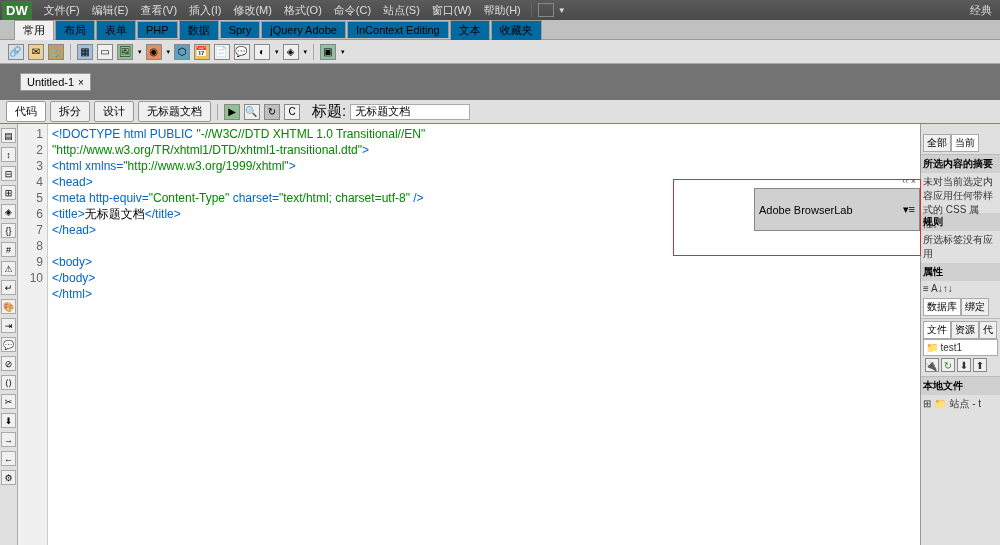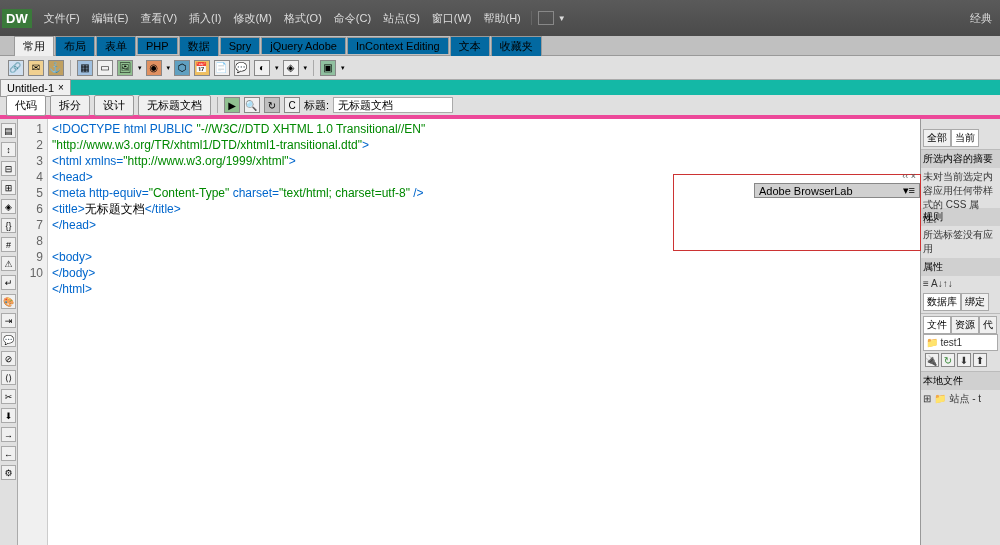--- a/index.html
+++ b/index.html
@@ -1,62 +1,62 @@
 <!DOCTYPE html>
 <html><head>
 <meta charset="utf-8">
 <style>
 * { margin: 0; padding: 0; box-sizing: border-box; font-family: "Microsoft YaHei", Arial, sans-serif; }
 body { background: #e8e8e8; width: 1000px; height: 545px; overflow: hidden; font-size: 11px; }
 
-.menubar { background: linear-gradient(#5a5a5a, #4a4a4a); height: 36px; display: flex; align-items: center; color: #ddd; padding: 0 2px; }
+.menubar { background: linear-gradient(#5a5a5a, #4a4a4a); height: 20px; display: flex; align-items: center; color: #ddd; padding: 0 2px; }
 .dw-logo { background: #3a7a3a; color: #fff; font-weight: bold; font-size: 13px; padding: 2px 4px; margin-right: 6px; }
 .menubar .menu-item { padding: 0 6px; cursor: pointer; font-size: 11px; }
 .menubar .sep { width: 1px; height: 14px; background: #666; margin: 0 4px; }
 .menubar .layout-icon { width: 16px; height: 14px; border: 1px solid #888; margin: 0 2px; }
 .menubar .dropdown-arrow { font-size: 8px; margin-left: 2px; }
 
 .tabbar { background: #c0c0c0; height: 20px; display: flex; align-items: center; padding: 0 14px; border-bottom: 1px solid #999; }
 .tabbar .tab { padding: 2px 8px; background: #0369a1; border: 1px solid #999; border-bottom: none; font-size: 11px; cursor: pointer; margin-right: 1px; }
 
 .toolbar { background: #e0e0e0; height: 24px; display: flex; align-items: center; padding: 0 8px; gap: 4px; border-bottom: 1px solid #aaa; }
 .tool-icon { width: 16px; height: 16px; border: 1px solid #888; background: #f0f0f0; cursor: pointer; display: inline-flex; align-items: center; justify-content: center; font-size: 10px; }
 .tool-sep { width: 1px; height: 16px; background: #aaa; margin: 0 2px; }
 .tool-arrow { font-size: 7px; margin-left: 1px; cursor: pointer; }
 
-.doc-tabbar { background: #14b8a6; height: 15px; display: flex; align-items: center; padding: 0 0; }
+.doc-tabbar { background: #737373; height: 36px; display: flex; align-items: center; padding: 0 20px; }
 .doc-tab { background: #f0f0f0; padding: 2px 6px; border: 1px solid #999; font-size: 11px; display: flex; align-items: center; gap: 4px; }
 .doc-tab .close { cursor: pointer; font-size: 10px; }
 
-.view-bar { background: #e0e0e0; height: 24px; display: flex; align-items: center; padding: 0 6px; gap: 4px; border-bottom: 4px solid #ec4899; }
+.view-bar { background: #e0e0e0; height: 24px; display: flex; align-items: center; padding: 0 6px; gap: 4px; border-bottom: 1px solid #ec4899; }
 .view-btn { padding: 2px 8px; border: 1px solid #999; background: #f0f0f0; font-size: 11px; cursor: pointer; border-radius: 2px; }
 .view-btn.active { background: #fff; }
-.title-label { font-size: 11px; }
+.title-label { margin-left: 8px; font-size: 15px; }
 .title-input { border: 1px solid #aaa; padding: 1px 4px; width: 120px; font-size: 11px; }
 
 .main-area { display: flex; height: 437px; }
 .vtoolbar { width: 18px; background: #e0e0e0; border-right: 1px solid #aaa; display: flex; flex-direction: column; gap: 4px; padding: 4px 1px; }
 .vtoolbar .vt { width: 15px; height: 15px; border: 1px solid #aaa; background: #f0f0f0; cursor: pointer; font-size: 9px; display: flex; align-items: center; justify-content: center; }
 
 .code-area { flex: 1; display: flex; background: #fff; position: relative; }
 .gutter { width: 30px; background: #f0f0f0; border-right: 1px solid #ccc; text-align: right; padding: 2px 4px 0 0; font-family: Consolas, monospace; font-size: 12px; color: #666; line-height: 16px; }
 .code { flex: 1; padding: 2px 4px; font-family: Consolas, monospace; font-size: 12px; line-height: 16px; white-space: pre; color: #0066cc; }
 .code .str { color: #008800; }
 .code .txt { color: #000; }
 
 .floating-panel { position: absolute; left: 655px; top: 55px; width: 248px; height: 77px; border: 1px solid #cc3333; background: #fff; }
-.floating-panel .fp-header { position: absolute; right: 0; top: 8px; width: 166px; background: #d0d0d0; border: 1px solid #888; padding: 0 4px; font-size: 11px; display: flex; justify-content: space-between; align-items: center; }
+.floating-panel .fp-header { position: absolute; right: 0; top: 8px; width: 166px; background: #d0d0d0; border: 1px solid #888; padding: 14px 4px; font-size: 11px; display: flex; justify-content: space-between; align-items: center; }
 .floating-panel .fp-controls { position: absolute; right: 4px; top: -4px; font-size: 9px; color: #555; }
 
 .right-panels { width: 80px; background: #e0e0e0; border-left: 1px solid #999; font-size: 10px; overflow: hidden; }
 .panel-section { border-bottom: 1px solid #bbb; padding: 2px; }
 .panel-tabs { display: flex; gap: 0; }
 .panel-tab { padding: 1px 3px; border: 1px solid #aaa; background: #f0f0f0; font-size: 10px; cursor: pointer; }
 .panel-tab.active { background: #fff; }
-.panel-title { font-weight: normal; padding: 2px; background: #d0d0d0; font-size: 10px; }
+.panel-title { font-weight: bold; padding: 2px; background: #d0d0d0; font-size: 10px; }
 .panel-body { padding: 2px; font-size: 10px; color: #333; }
 </style>
 </head>
 <body>
 
 <div class="menubar">
   <span class="dw-logo">DW</span>
   <span class="menu-item">文件(F)</span>
   <span class="menu-item">编辑(E)</span>
   <span class="menu-item">查看(V)</span>

